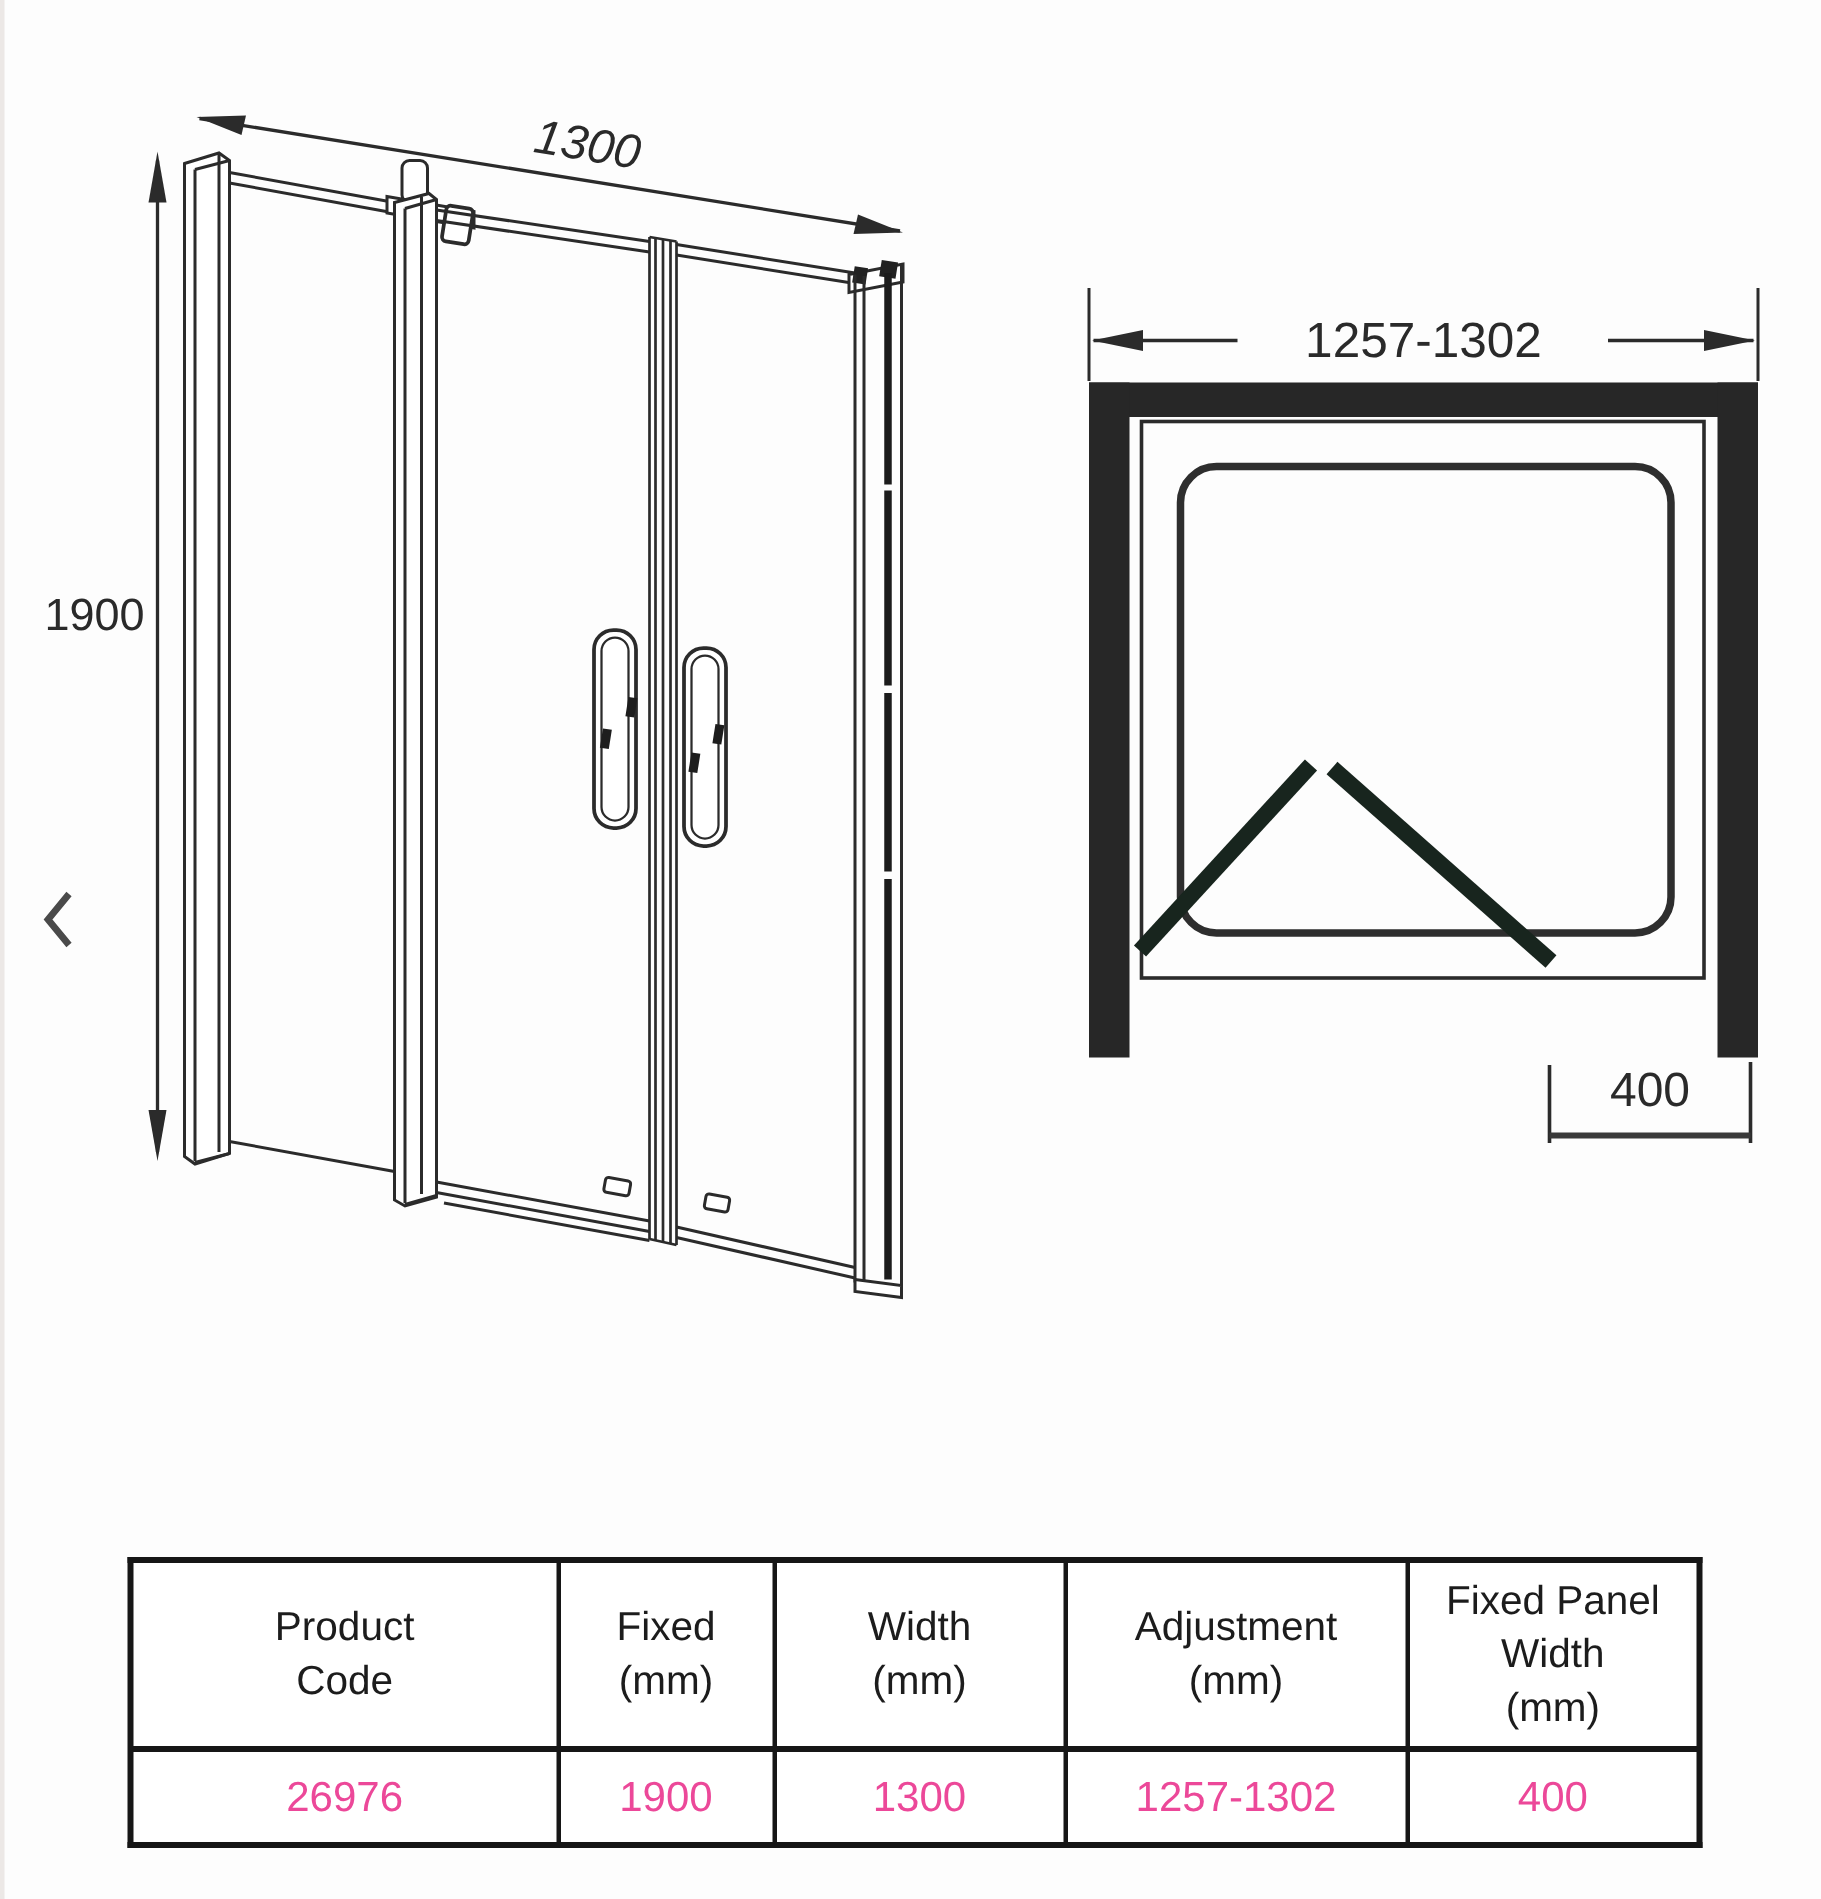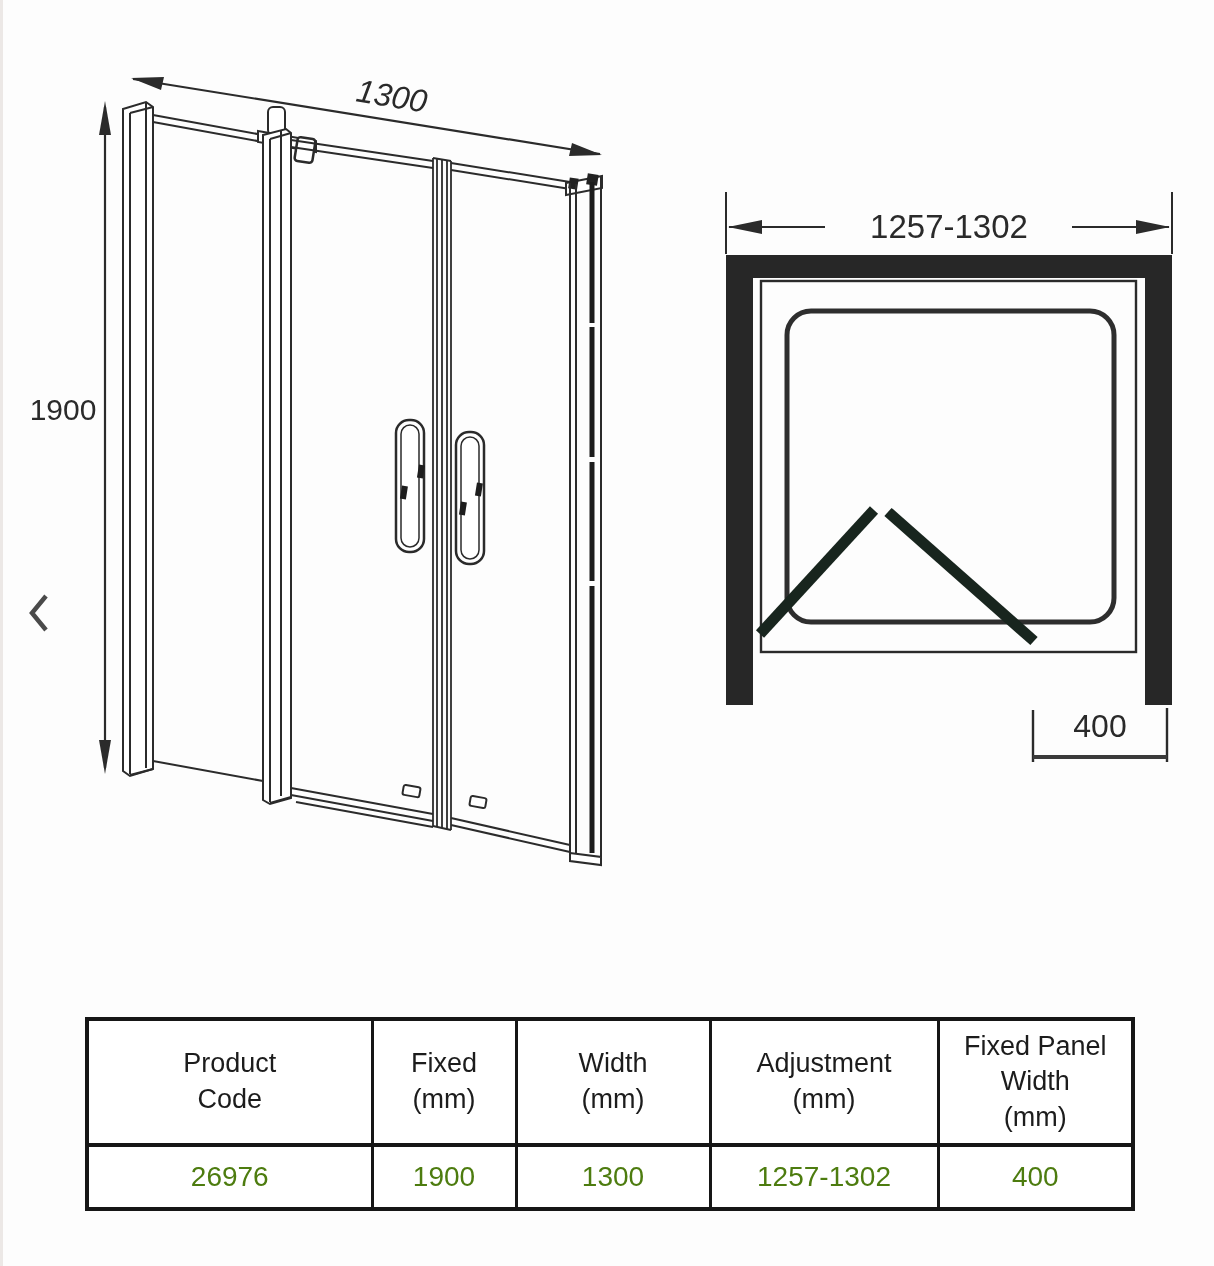--- a/index.html
+++ b/index.html
@@ -17,39 +17,39 @@
   .carousel-prev {
     position: absolute; left: 18px; top: 584px;
     width: 44px; height: 58px;
     background: transparent; border: none; padding: 0; margin: 0;
     cursor: pointer; display: flex; align-items: center; justify-content: center;
   }
   .elevation-svg { position: absolute; left: 20px; top: 55px; }
   .plan-svg { position: absolute; left: 700px; top: 170px; }
   .dim-text { fill: #2a2a2a; }
   .spec-table {
-    position: absolute; left: 85px; top: 1017px;
+    position: absolute; left: 85px; top: 1038px;
     width: 1046px; height: 194px;
     border-collapse: collapse; table-layout: fixed;
     background: #fff;
   }
   .spec-table, .spec-table th, .spec-table td {
     border: 3px solid #161616;
   }
   .spec-table { border: 4px solid #161616; }
   .spec-table thead tr { height: 126px; }
   .spec-table tbody tr { height: 57px; }
   .spec-table th {
     font-size: 27px; font-weight: normal; color: #1c1c1c;
     text-align: center; vertical-align: middle;
     white-space: pre-line; line-height: 1.32;
     border-bottom-width: 4px;
   }
   .spec-table td {
-    font-size: 28px; color: #4d7c0f;
+    font-size: 28px; color: #ec4899;
     text-align: center; vertical-align: middle;
   }
 </style>
 </head>
 <body>
 
 <div class="edge-strip"></div>
 
 <button class="carousel-prev" aria-label="previous image">
   <svg width="28" height="44" viewBox="0 0 28 44">

